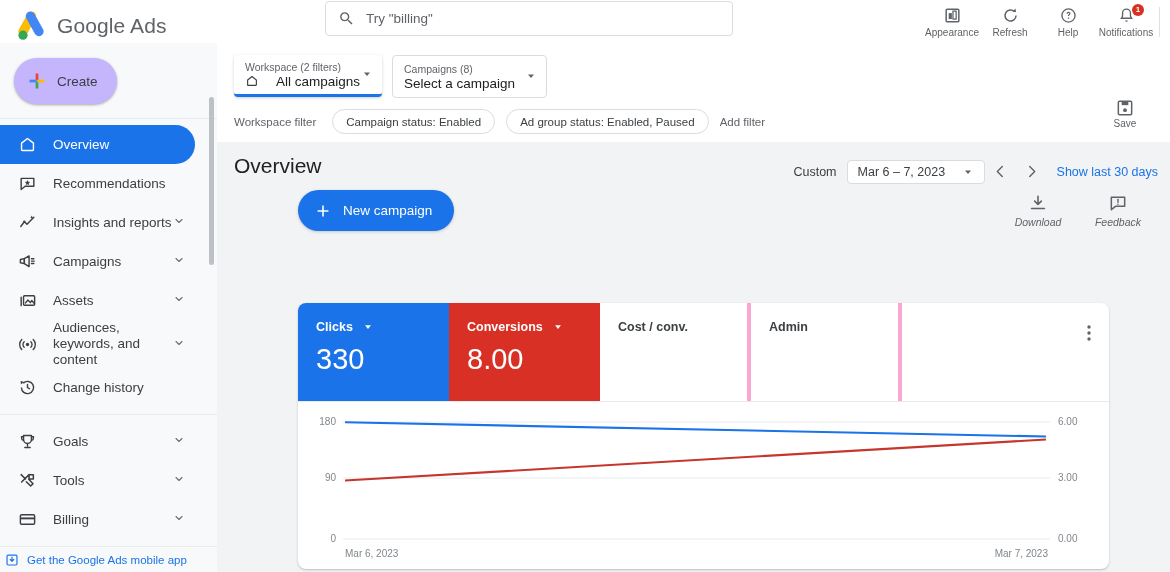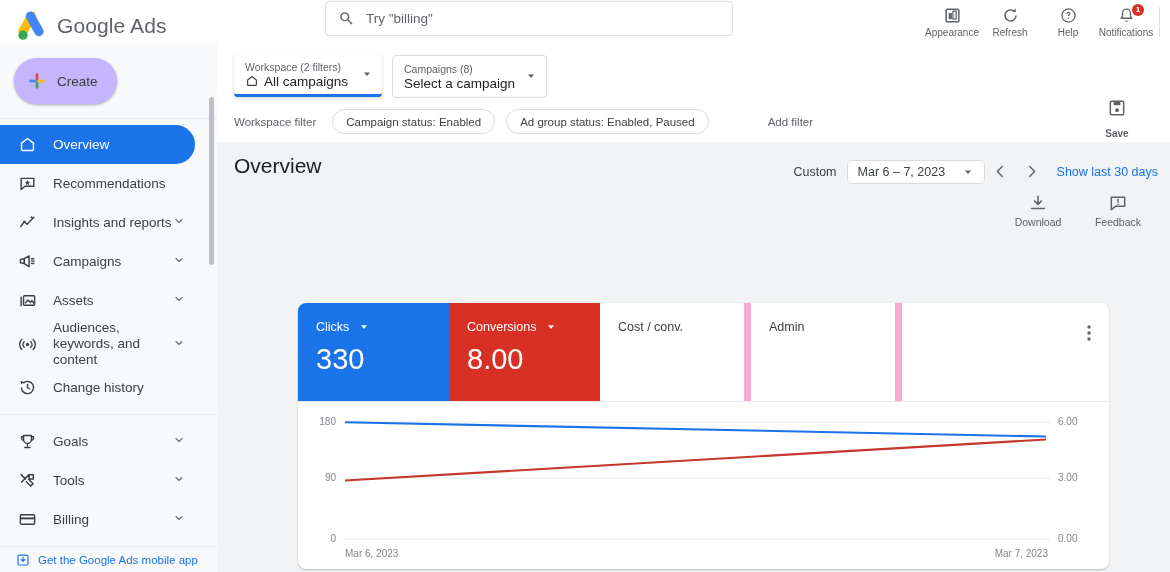--- a/index.html
+++ b/index.html
@@ -79,21 +79,21 @@
   .navitem.active { background: #1a73e8; color: #fff; }
   .navitem .ico { width: 20px; height: 20px; flex: 0 0 20px; margin-right: 16px;
                   display: flex; align-items: center; justify-content: center; }
   .navitem .txt { flex: 1; line-height: 1.18; }
   .navitem .chev { flex: 0 0 12px; margin-left: auto; opacity: .75; }
   .nav-sep { height: 1px; background: #e8eaed; margin: 7px 0 7px 0; }
 
   .mobile-app {
     position: absolute; left: 0; bottom: 0; width: 217px; height: 26px;
     background: #f8f9fa; border-top: 1px solid #e8eaed;
-    display: flex; align-items: center; padding-left: 16px; gap: 8px; cursor: pointer;
+    display: flex; align-items: center; padding-left: 5px; gap: 8px; cursor: pointer;
   }
   .mobile-app .lbl { font-size: 11.5px; color: #1a73e8; }
 
   .sb-scroll {
     position: absolute; left: 209px; top: 54px; width: 5px; height: 168px;
     background: #bdc1c6; border-radius: 3px;
   }
 
   
   .main { position: absolute; left: 217px; top: 43px; width: 953px; height: 529px; background: #fff; }
@@ -106,35 +106,35 @@
   .sel-ws {
     left: 17px; top: 12px; width: 148px; height: 42px;
     box-shadow: 0 1px 3px rgba(60,64,67,.25); padding: 0 11px;
     border-bottom: 3px solid #1a73e8;
   }
   .sel-camp {
     left: 175px; top: 12px; width: 155px; height: 43px;
     border: 1px solid #dadce0; padding: 0 11px;
   }
   .sel-cap { font-size: 10.5px; color: #5f6368; margin-bottom: 1px; }
-  .sel-val { font-size: 13.5px; color: #202124; display: flex; gap: 5px; }
+  .sel-val { font-size: 13.5px; color: #202124; display: flex; gap: 17px; }
   .sel-arrow { position: absolute; right: 9px; top: 50%; transform: translateY(-50%); }
 
   .wsfilter { position: absolute; left: 17px; top: 66px; display: flex; align-items: center; gap: 11px; }
   .wsfilter-lbl { font-size: 11.5px; color: #5f6368; margin-right: 5px; }
   .chip {
     border: 1px solid #dadce0; border-radius: 13px; height: 25px;
     padding: 0 13px; display: flex; align-items: center;
     font-size: 11.5px; color: #3c4043; cursor: pointer; white-space: nowrap;
   }
-  .addfilter { font-size: 11.5px; color: #5f6368; cursor: pointer; margin-left: 48px; }
+  .addfilter { font-size: 11.5px; color: #5f6368; cursor: pointer; }
 
   .savebox {
-    position: absolute; right: 28px; top: 55px; width: 50px;
-    display: flex; flex-direction: column; align-items: center; gap: 10px; cursor: pointer; font-weight: bold;
+    position: absolute; right: 20px; top: 55px; width: 50px;
+    display: flex; flex-direction: column; align-items: center; gap: 0; cursor: pointer;
   }
   .savebox .lbl { font-size: 10px; color: #5f6368; }
 
   .content { position: absolute; left: 0; top: 99px; width: 953px; height: 430px; background: #f1f3f4; }
 
   .pagehead { position: relative; height: 53px; }
   .pagetitle { position: absolute; left: 17px; top: 12px; font-size: 21px; color: #202124; font-weight: 400; }
   .daterow { position: absolute; right: 12px; top: 14px; display: flex; align-items: center; gap: 0px; }
   .custom-lbl { font-size: 12.5px; color: #3c4043; margin-right: 10px; }
   .datepick {
@@ -147,37 +147,37 @@
 
   .newcamp {
     position: absolute; left: 81px; top: 48px;
     height: 41px; background: #1a73e8; border-radius: 21px;
     display: flex; align-items: center; padding: 0 22px 0 16px; gap: 11px;
     color: #fff; font-size: 13.5px; cursor: pointer;
     box-shadow: 0 1px 3px rgba(60,64,67,.25);
   }
 
   .dlfeed { position: absolute; right: 24px; top: 51px; display: flex; gap: 24px; }
-  .dlitem { width: 56px; display: flex; flex-direction: column; align-items: center; gap: 3px; cursor: pointer; }
+  .dlitem { width: 56px; display: flex; flex-direction: column; align-items: center; gap: 3px; cursor: pointer; font-style: italic; }
   .dlitem .lbl { font-size: 10.5px; color: #5f6368; }
 
   
   .card {
     position: absolute; left: 81px; top: 161px; width: 811px; height: 266px;
     background: #fff; border-radius: 8px; box-shadow: 0 1px 2px rgba(60,64,67,.3);
     overflow: hidden;
   }
   .metrics { display: flex; height: 99px; border-bottom: 1px solid #e8eaed; }
   .metric {
     flex: 0 0 151px; padding: 17px 0 0 18px; position: relative; cursor: pointer;
-    border-right: 7px solid #f9a8d4;
+    border-right: 4px solid #f9a8d4;
   }
   .metric.blue { background: #1a73e8; border-right: none; }
   .metric.red { background: #d93025; border-right: none; }
-  .metric .mname { font-size: 12.5px; display: flex; align-items: center; gap: 10px; }
+  .metric .mname { font-size: 12.5px; display: flex; align-items: center; gap: 10px; font-weight: bold; }
   .metric.blue .mname, .metric.red .mname { color: #fff; }
   .metric .mname { color: #3c4043; }
   .metric .mval { font-size: 29px; margin-top: 9px; font-weight: 400; }
   .metric.blue .mval, .metric.red .mval { color: #fff; }
   .metric.empty { flex: 0 0 151px; }
   .metric.wide { flex: 1 1 auto; border-right: none; }
   .kebab { position: absolute; right: 18px; top: 22px; cursor: pointer; }
 
   .chartarea { position: relative; height: 166px; padding-left: 10px; }
   svg.chart { position: absolute; left: 0; top: 0; }
@@ -491,20 +491,26 @@
           </span>
           <span class="navarrow">
             <svg width="17" height="17" viewBox="0 0 24 24">
                 <path fill="none" stroke="#5f6368" stroke-width="2" stroke-linecap="round" stroke-linejoin="round" d="m9.5 5 7 7-7 7"></path>
               </svg>
           </span>
           <span class="last30">Show last 30 days</span>
         </div>
       </div>
 
+      <div class="newcamp">
+        <svg width="18" height="18" viewBox="0 0 24 24">
+            <path stroke="#fff" stroke-width="2.1" stroke-linecap="round" d="M12 5.5v13M5.5 12h13"></path>
+          </svg>
+        <span>New campaign</span>
+      </div>
 
       <div class="dlfeed">
         <div class="dlitem">
           <svg width="20" height="20" viewBox="0 0 24 24">
             <path fill="none" stroke="#5f6368" stroke-width="1.9" stroke-linecap="round" stroke-linejoin="round" d="M12 3.8v10m0 0 4-4m-4 4-4-4M4.3 18.6h15.4"></path>
           </svg>
           <span class="lbl">Download</span>
         </div>
         <div class="dlitem">
           <svg width="20" height="20" viewBox="0 0 24 24">

